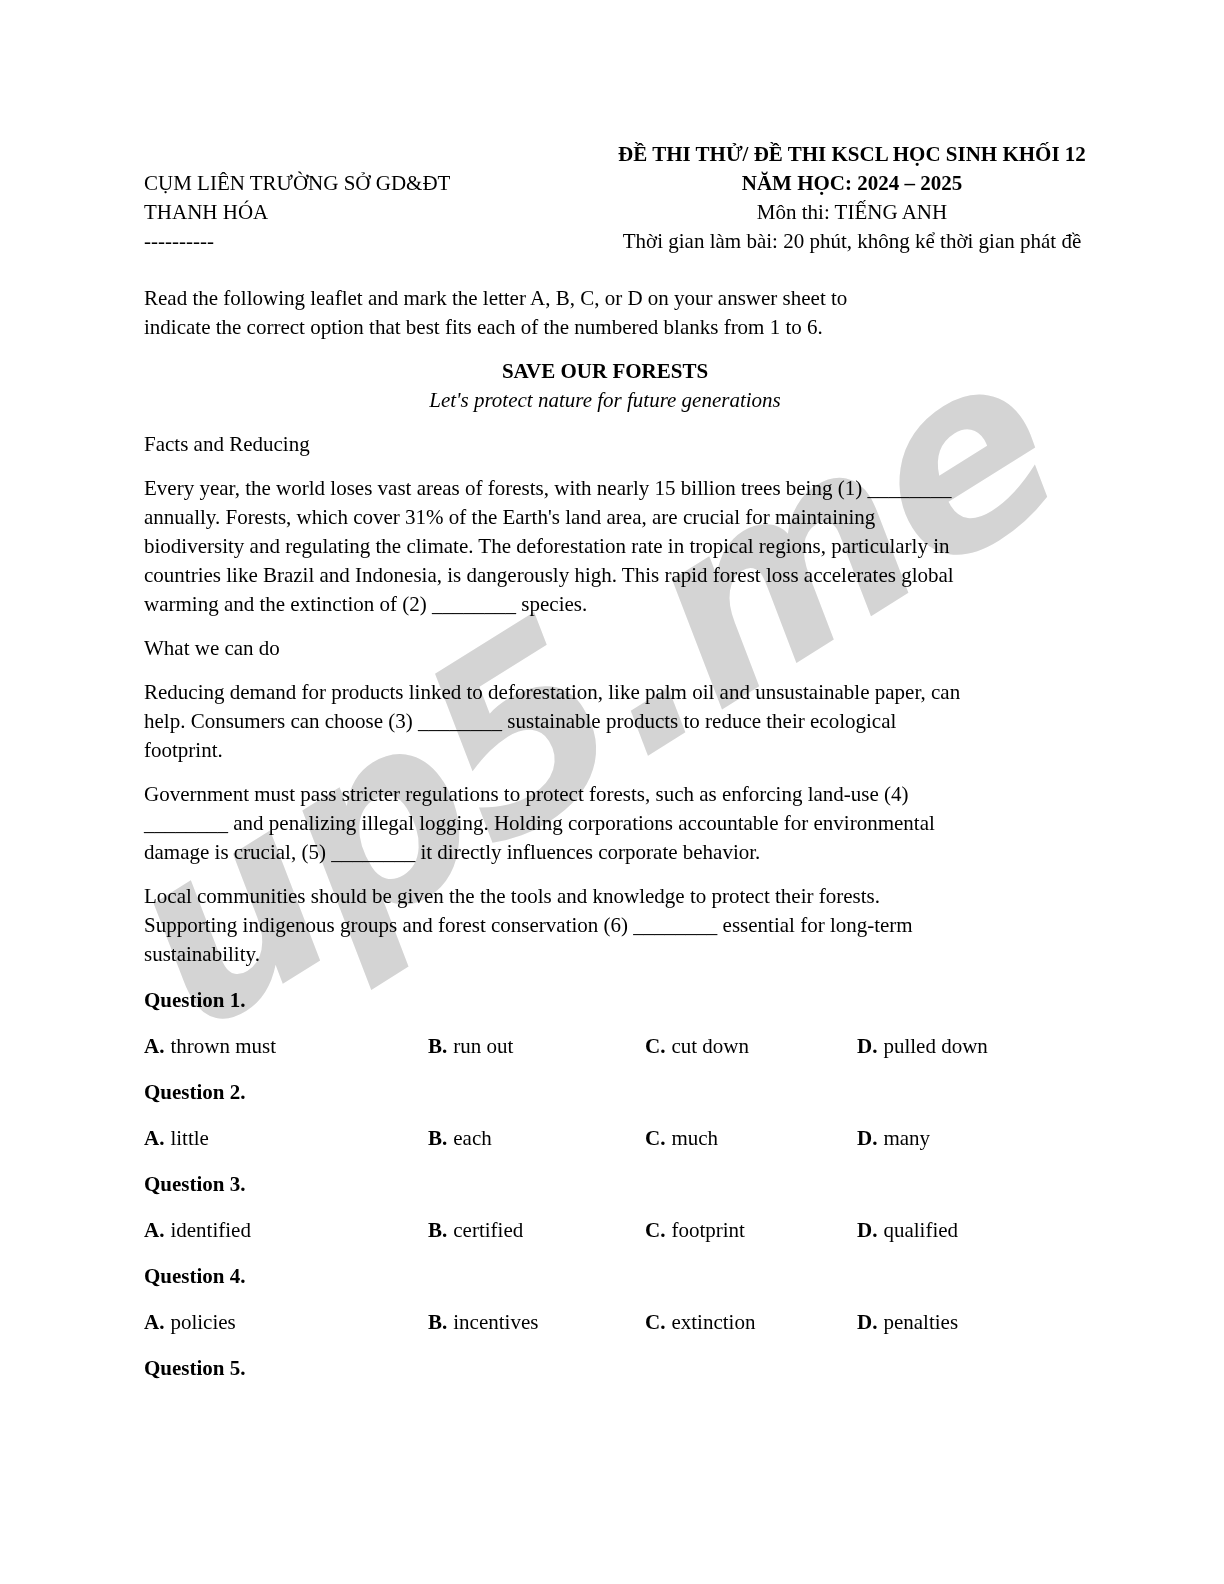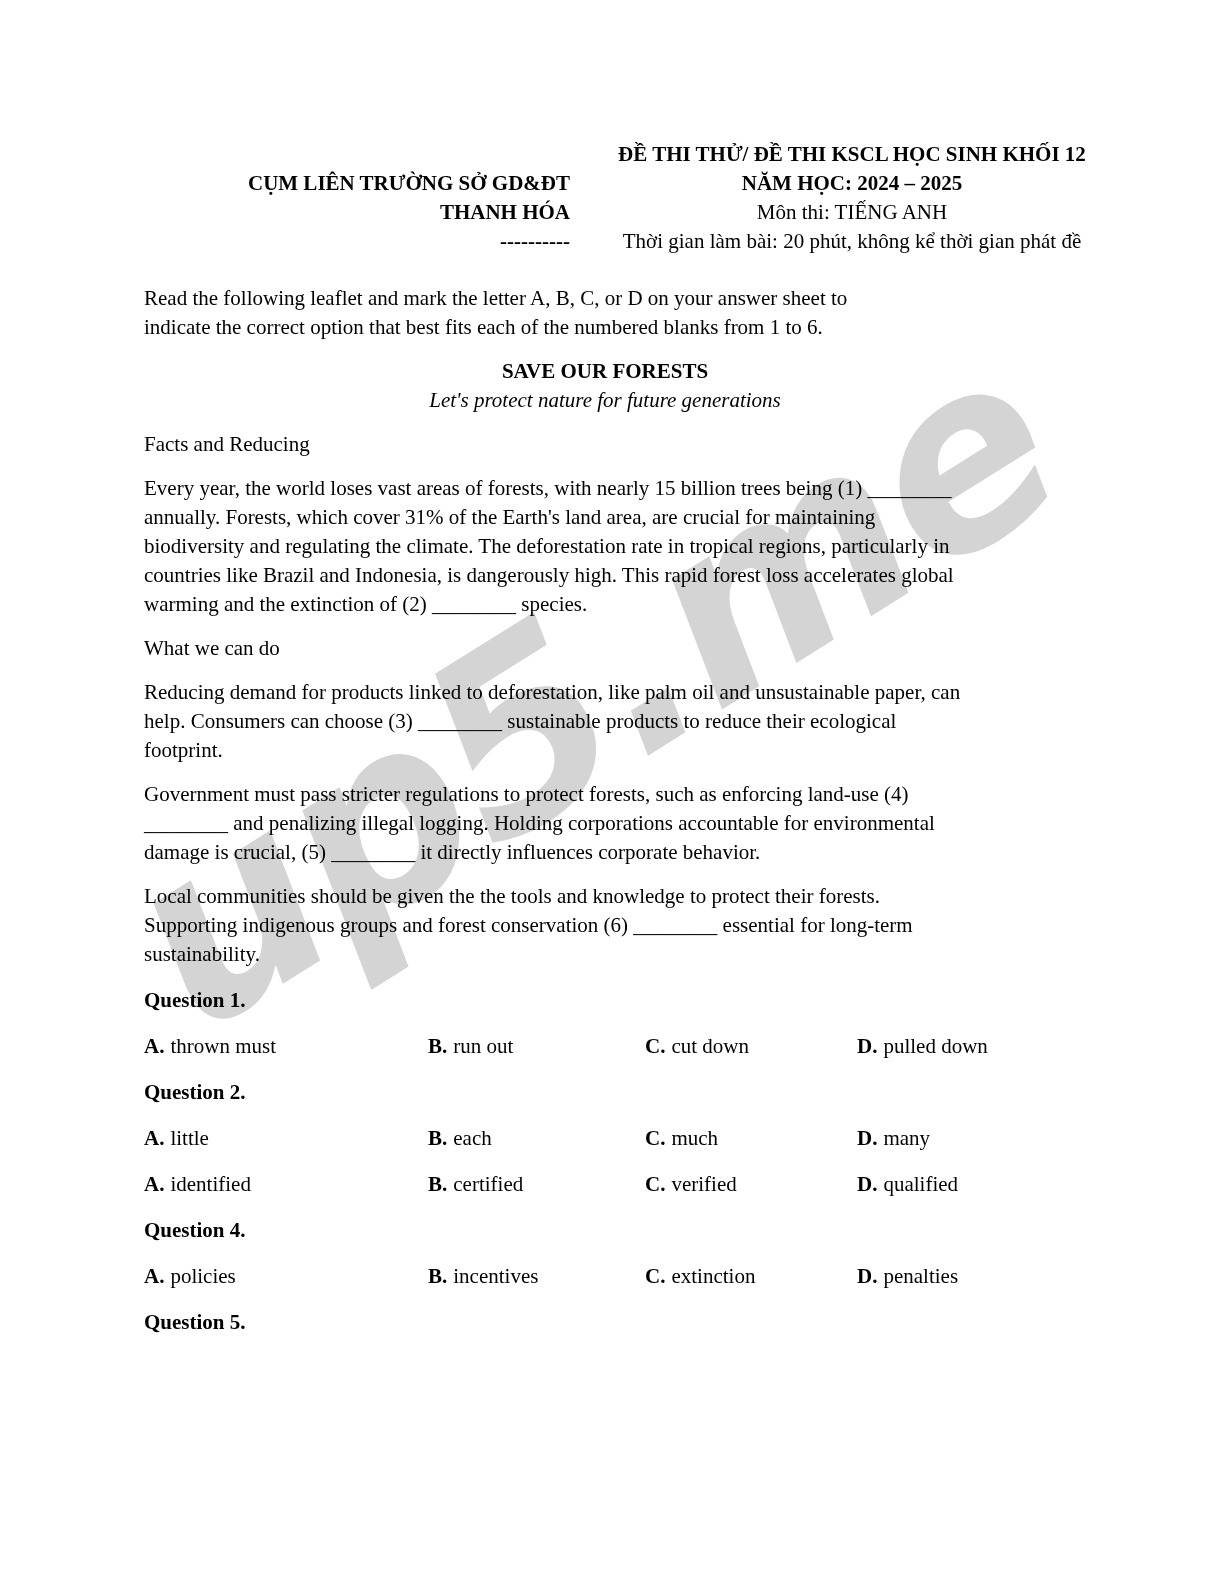--- a/index.html
+++ b/index.html
@@ -37,22 +37,22 @@
     z-index: 1;
     padding: 140px 90px 0 144px;
   }
 
   .bold { font-weight: bold; }
 
   
   .header { display: flex; }
   .header-left {
     width: 426px;
-    text-align: right;
-    font-weight: bold;
+    text-align: left;
+    font-weight: normal;
     padding-top: 29px;
   }
   .header-right {
     flex: 1;
     text-align: center;
   }
 
   .intro {
     margin: 28px 0 0 0;
     font-weight: normal;
@@ -147,24 +147,25 @@
   </div>
 
   <div class="q-title">Question 2.</div>
   <div class="opts">
     <span class="opt c1"><b class="letter">A.</b><span class="txt">little</span></span>
     <span class="opt c2"><b class="letter">B.</b><span class="txt">each</span></span>
     <span class="opt c3"><b class="letter">C.</b><span class="txt">much</span></span>
     <span class="opt c4"><b class="letter">D.</b><span class="txt">many</span></span>
   </div>
 
+  <div class="q-title">Question 3.</div>
   <div class="opts">
     <span class="opt c1"><b class="letter">A.</b><span class="txt">identified</span></span>
     <span class="opt c2"><b class="letter">B.</b><span class="txt">certified</span></span>
-    <span class="opt c3"><b class="letter">C.</b><span class="txt">verified</span></span>
+    <span class="opt c3"><b class="letter">C.</b><span class="txt">footprint</span></span>
     <span class="opt c4"><b class="letter">D.</b><span class="txt">qualified</span></span>
   </div>
 
   <div class="q-title">Question 4.</div>
   <div class="opts">
     <span class="opt c1"><b class="letter">A.</b><span class="txt">policies</span></span>
     <span class="opt c2"><b class="letter">B.</b><span class="txt">incentives</span></span>
     <span class="opt c3"><b class="letter">C.</b><span class="txt">extinction</span></span>
     <span class="opt c4"><b class="letter">D.</b><span class="txt">penalties</span></span>
   </div>

